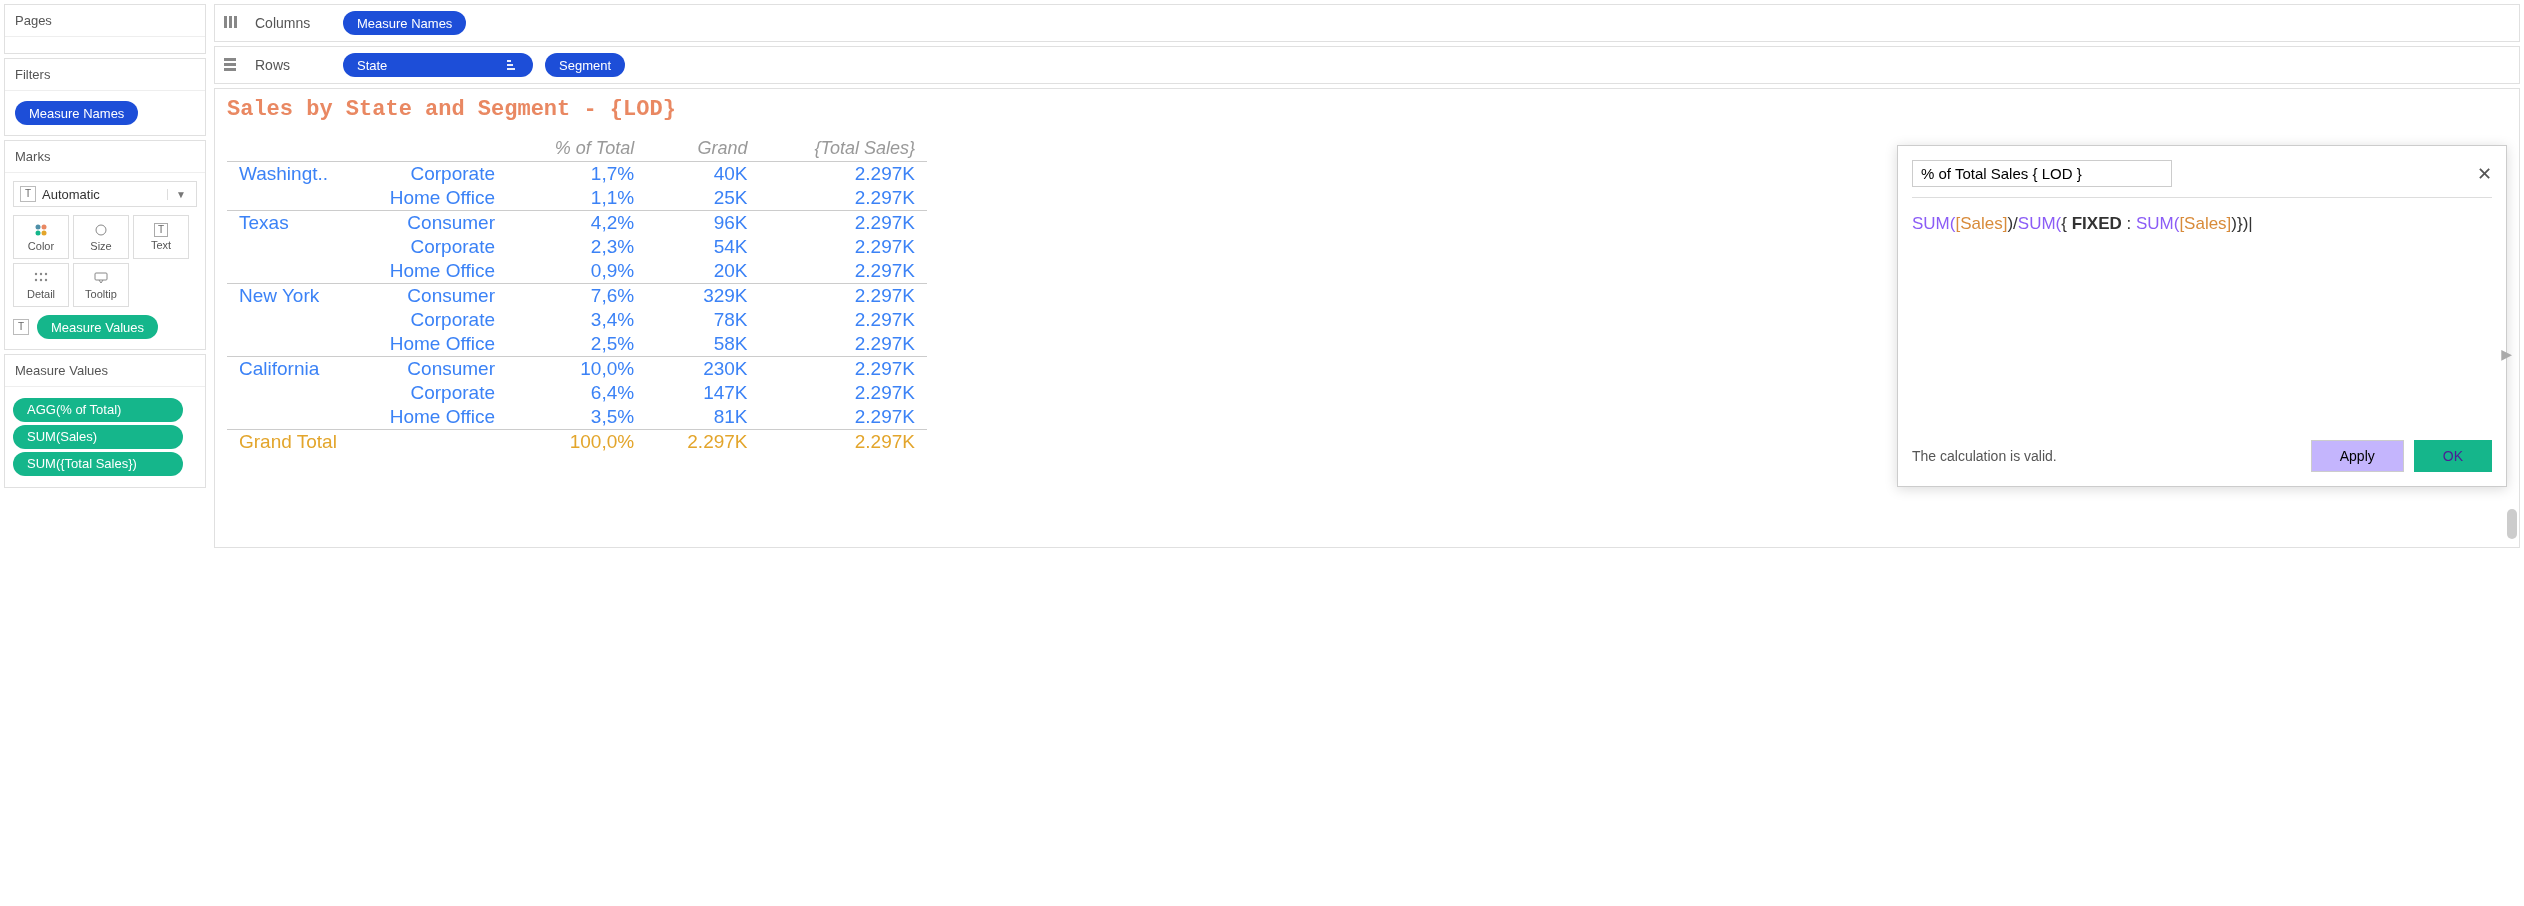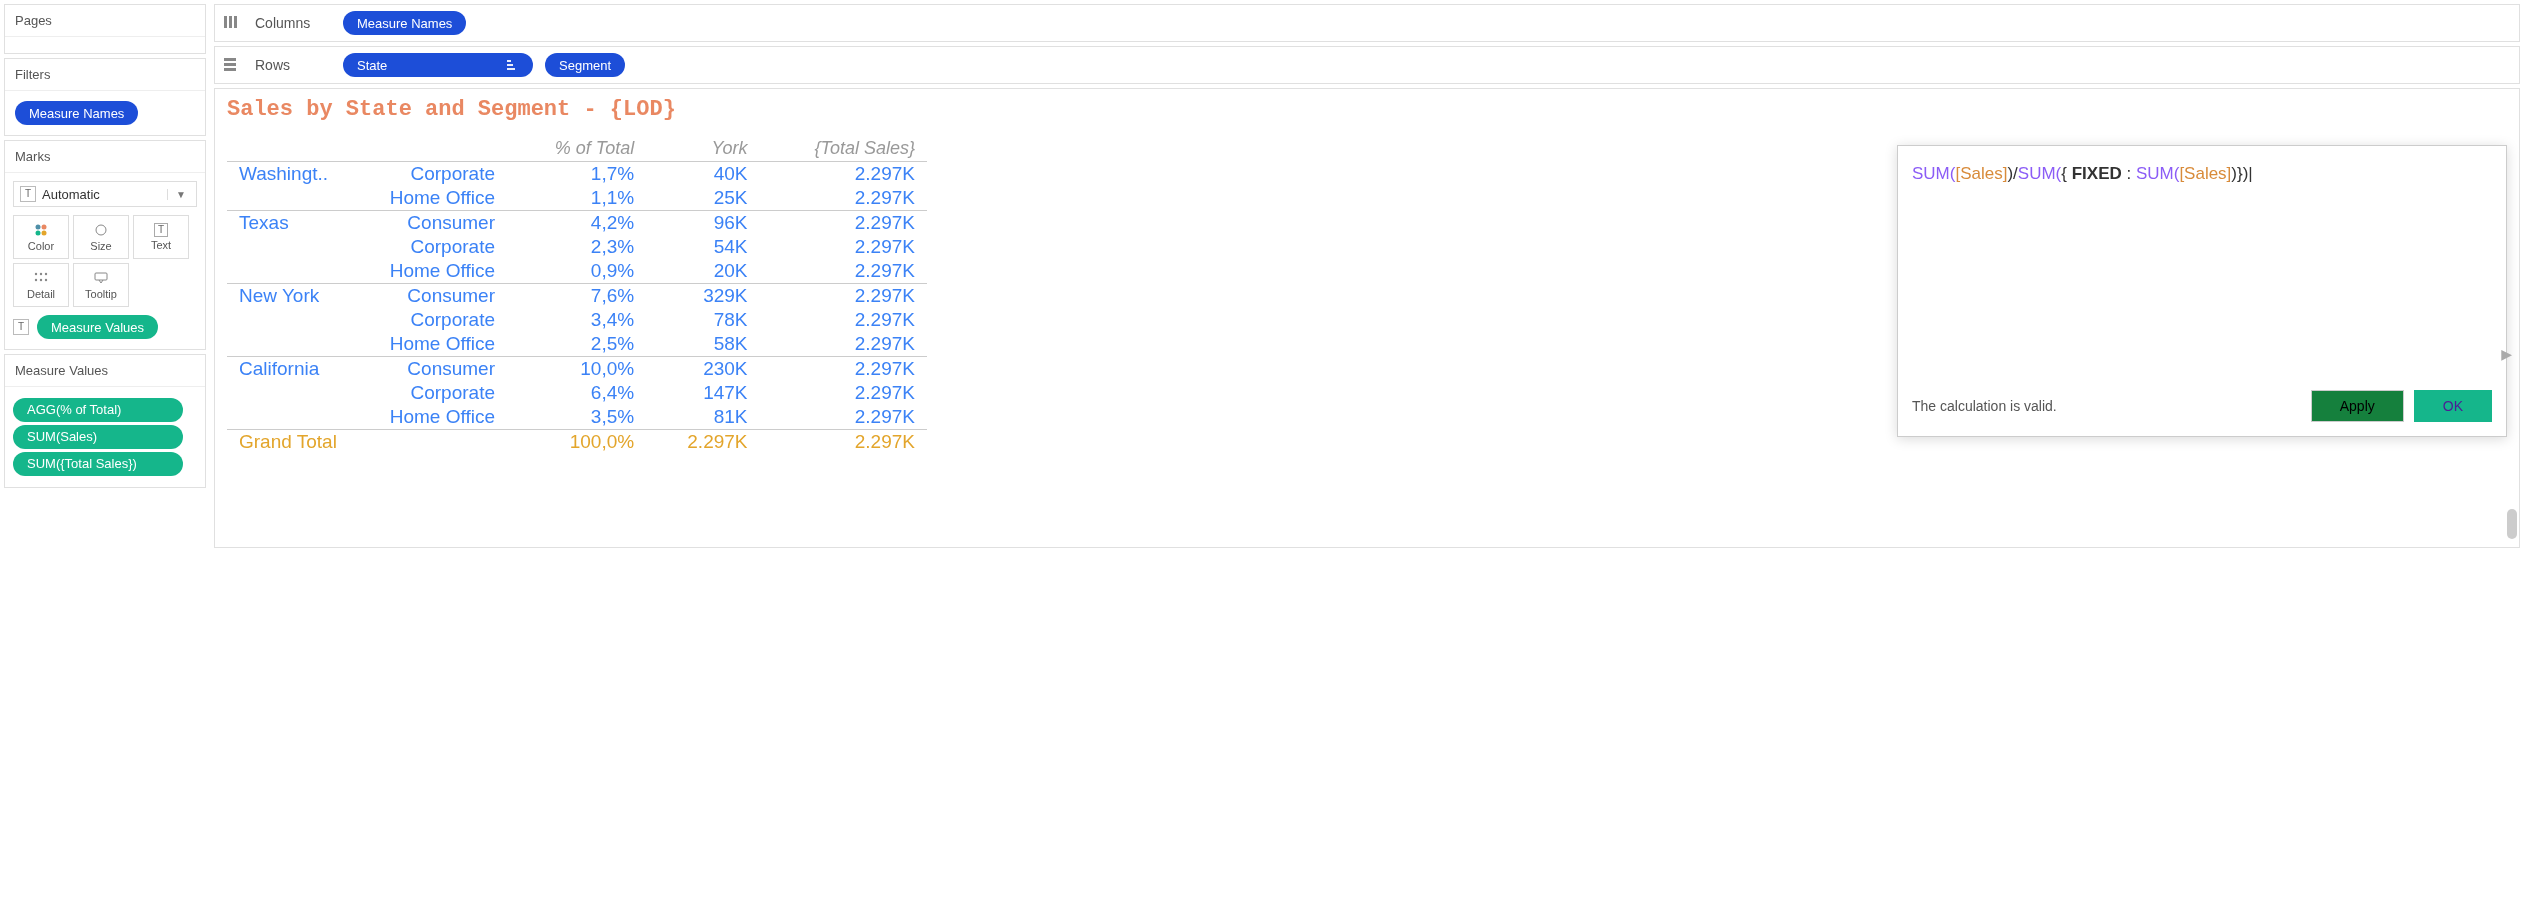--- a/index.html
+++ b/index.html
@@ -204,21 +204,21 @@
   display: flex;
   align-items: center;
   gap: 10px;
 }
 .calc-footer .status { color: #555; font-size: 14px; }
 .calc-footer .spacer { flex: 1; }
 .calc-footer button {
   padding: 7px 28px;
   font-size: 14px;
   border: 1px solid #ccc;
-  background: #15803d;
+  background: #c4b5fd;
   cursor: pointer;
 }
 .calc-footer button.ok {
   background: #15b68b;
   color: #4c1d95;
   border-color: #15b68b;
 }
 .expand-arrow {
   position: absolute;
   right: -6px;
@@ -374,21 +374,21 @@
     </div>
 
     <div class="sheet">
       <div class="sheet-title">Sales by State and Segment - {LOD}</div>
       <table class="tbl">
         <thead>
           <tr>
             <th class="left"></th>
               <th class="left"></th>
             <th>% of Total</th>
-            <th>York</th>
+            <th>Grand</th>
             <th>{Total Sales}</th>
           </tr>
         </thead>
         <tbody id="tbl-body">
             <tr class="group-first">
               <td class="state">Washingt..</td>
               <td class="seg">Corporate</td>
               <td class="num">1,7%</td>
               <td class="num">40K</td>
               <td class="num">2.297K</td>
@@ -467,20 +467,24 @@
               <td class="state" colspan="2">Grand Total</td>
               <td class="num">100,0%</td>
               <td class="num">2.297K</td>
               <td class="num">2.297K</td>
             </tr>
           </tbody>
       </table>
       <div class="scroll-nub"></div>
 
       <div class="calc-popup">
+        <div class="titlebar">
+          <input class="calc-name" value="% of Total Sales { LOD }" style="">
+          <span class="close">✕</span>
+        </div>
         <div class="calc-formula" id="formula"><span class="fn">SUM(</span><span class="fld">[Sales]</span><span>)/</span><span class="fn">SUM(</span><span>{ </span><span class="kw">FIXED</span><span> : </span><span class="fn">SUM(</span><span class="fld">[Sales]</span><span>)})</span><span style="color: rgb(51, 51, 51);">|</span></div>
         <div class="calc-footer">
           <span class="status">The calculation is valid.</span>
           <span class="spacer"></span>
           <button>Apply</button>
           <button class="ok">OK</button>
         </div>
         <div class="expand-arrow">▶</div>
       </div>
     </div>

